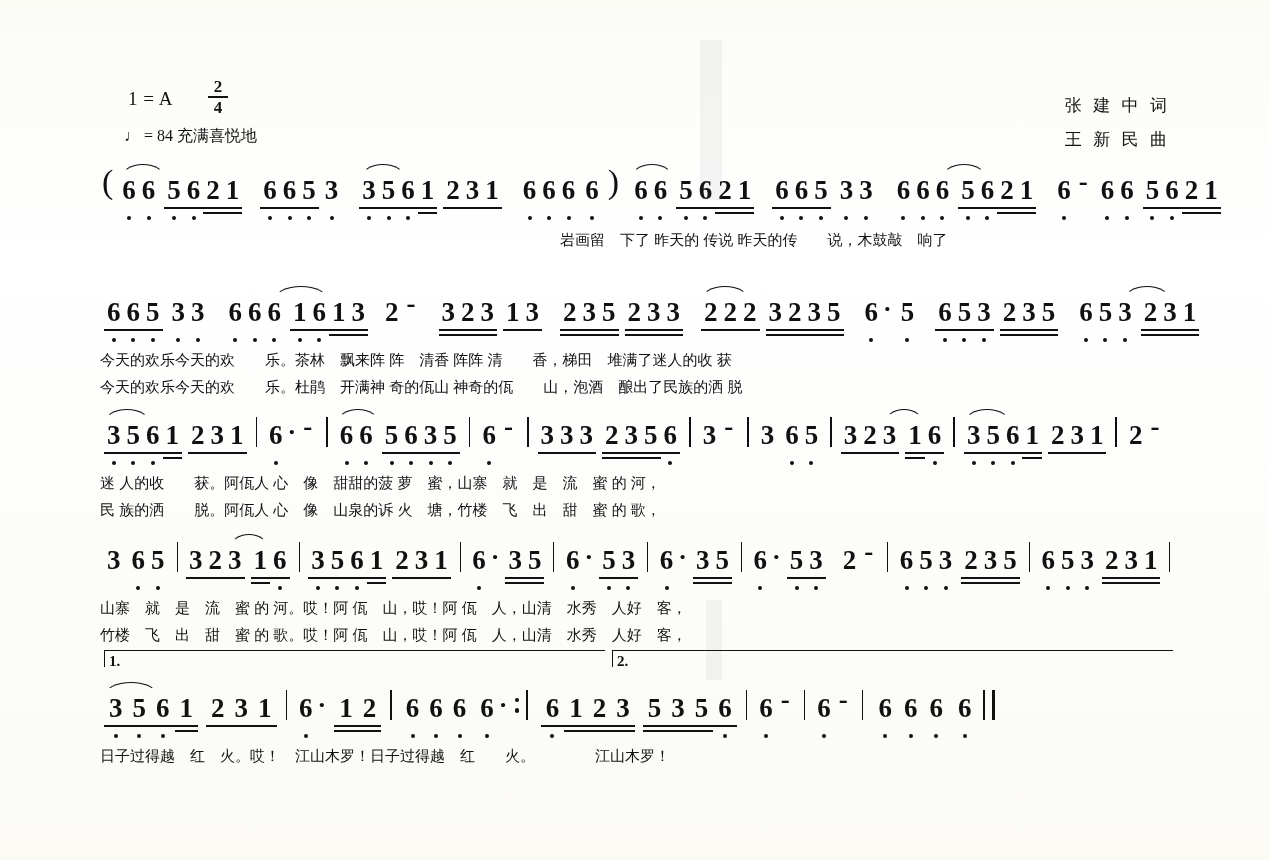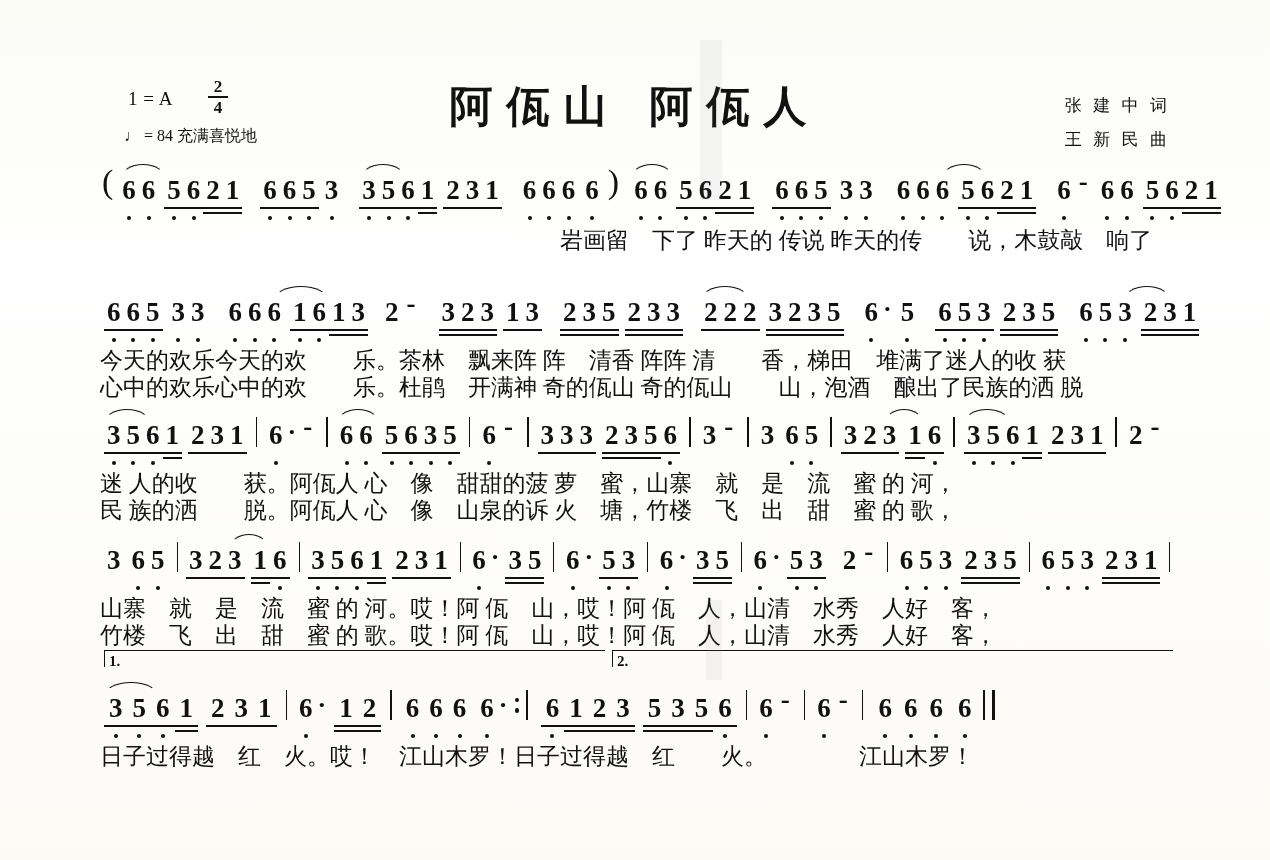--- a/index.html
+++ b/index.html
@@ -161,22 +161,22 @@
     top: -13px;
     height: 13px;
     border-top: 1.6px solid #111;
     border-left: 1.6px solid transparent;
     border-right: 1.6px solid transparent;
     border-radius: 50% 50% 0 0 / 100% 100% 0 0;
     pointer-events: none;
   }
 
   .lyric-line {
-    font-family: Liberation Serif, serif;
-    font-size: 23px;
+    font-family: Liberation Sans, sans-serif;
+    font-size: 15px;
     letter-spacing: 0px;
     white-space: nowrap;
     height: 25px;
     display: flex;
     align-items: center;
   }
 
   
   .volta {
     position: absolute;
@@ -221,21 +221,20 @@
   <div class="paper-tint"></div>
 
   <div class="header">
     <div class="keysig">1 = A</div>
     <div class="meter">
       <span class="num">2</span>
       <span class="bar"></span>
       <span class="den">4</span>
     </div>
     <div class="tempo">♩ = 84 充满喜悦地</div>
-    <div class="title">阿佤山  阿佤人</div>
     <div class="credits">
       <div>张 建 中 词</div>
       <div>王 新 民 曲</div>
     </div>
   </div>
 
   <div class="system" style="top:160px;">
     <div class="notes-line">
       <span class="paren">(</span>
       <span class="measure">
@@ -390,21 +389,21 @@
         <span class="nt u1 dotlow"><span class="glyph">6</span></span>
         <span class="nt u1 dotlow"><span class="glyph">5</span></span>
         <span class="nt u1 dotlow"><span class="glyph">3</span></span>
         <span class="nt u2" style="margin-left:6px;"><span class="glyph">2</span></span>
         <span class="nt u2"><span class="glyph">3</span></span>
         <span class="nt u2"><span class="glyph">1</span></span>
       </span>
       <span class="barline"></span>
     </div>
     <div class="lyric-line" style="margin-top:22px;">今天的欢乐今天的欢　　乐。茶林　飘来阵 阵　清香 阵阵 清　　香，梯田　堆满了迷人的收 获</div>
-    <div class="lyric-line" style="margin-top:2px;">心中的欢乐心中的欢　　乐。杜鹃　开满神 奇的佤山 奇的佤山　　山，泡酒　酿出了民族的洒 脱</div>
+    <div class="lyric-line" style="margin-top:2px;">今天的欢乐今天的欢　　乐。杜鹃　开满神 奇的佤山 神奇的佤　　山，泡酒　酿出了民族的洒 脱</div>
   </div>
 
   <div class="system" style="top:405px;">
     <div class="notes-line">
       <span class="measure">
         <span class="slur" style="left:4px;width:44px;"></span>
         <span class="nt u2 dotlow"><span class="glyph">3</span></span>
         <span class="nt u2 dotlow"><span class="glyph">5</span></span>
         <span class="nt u2 dotlow"><span class="glyph">6</span></span>
         <span class="nt u2"><span class="glyph">1</span></span>

